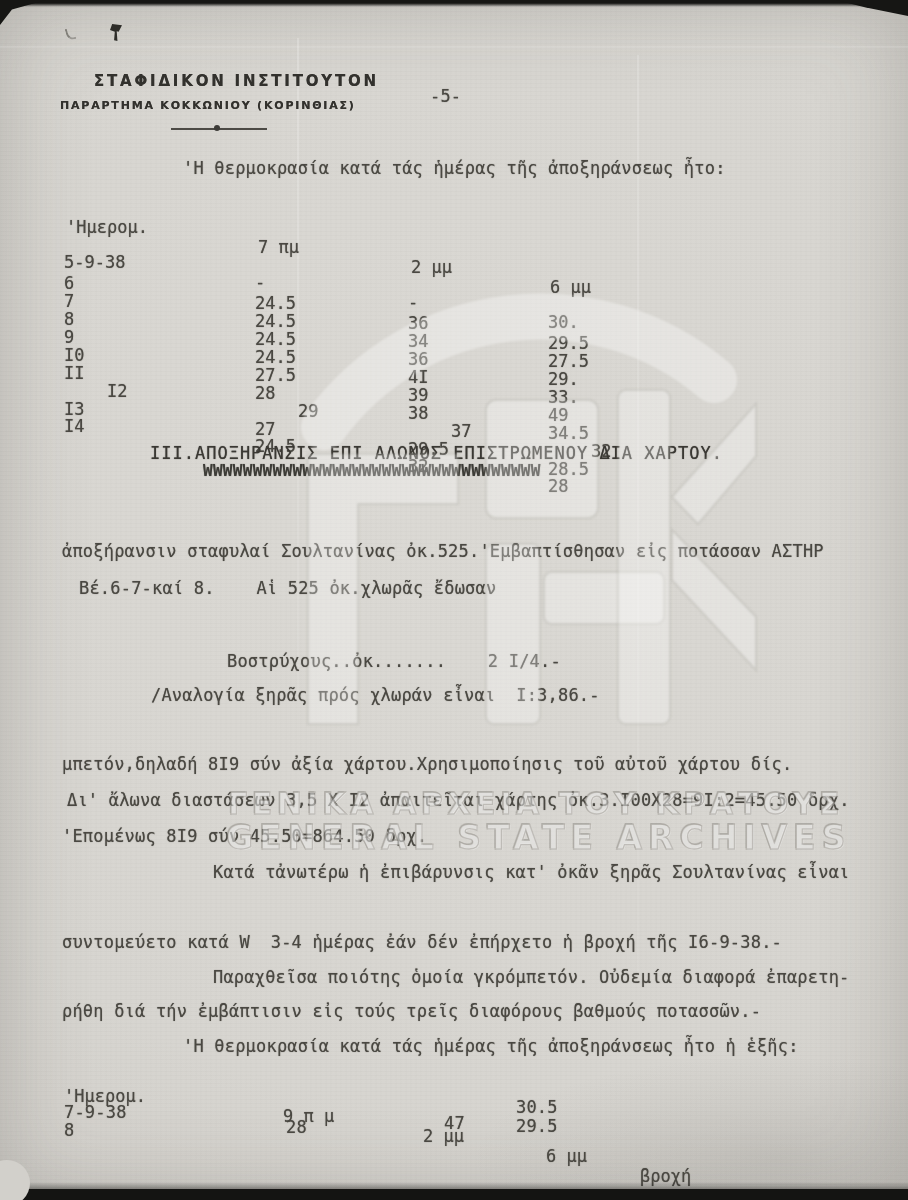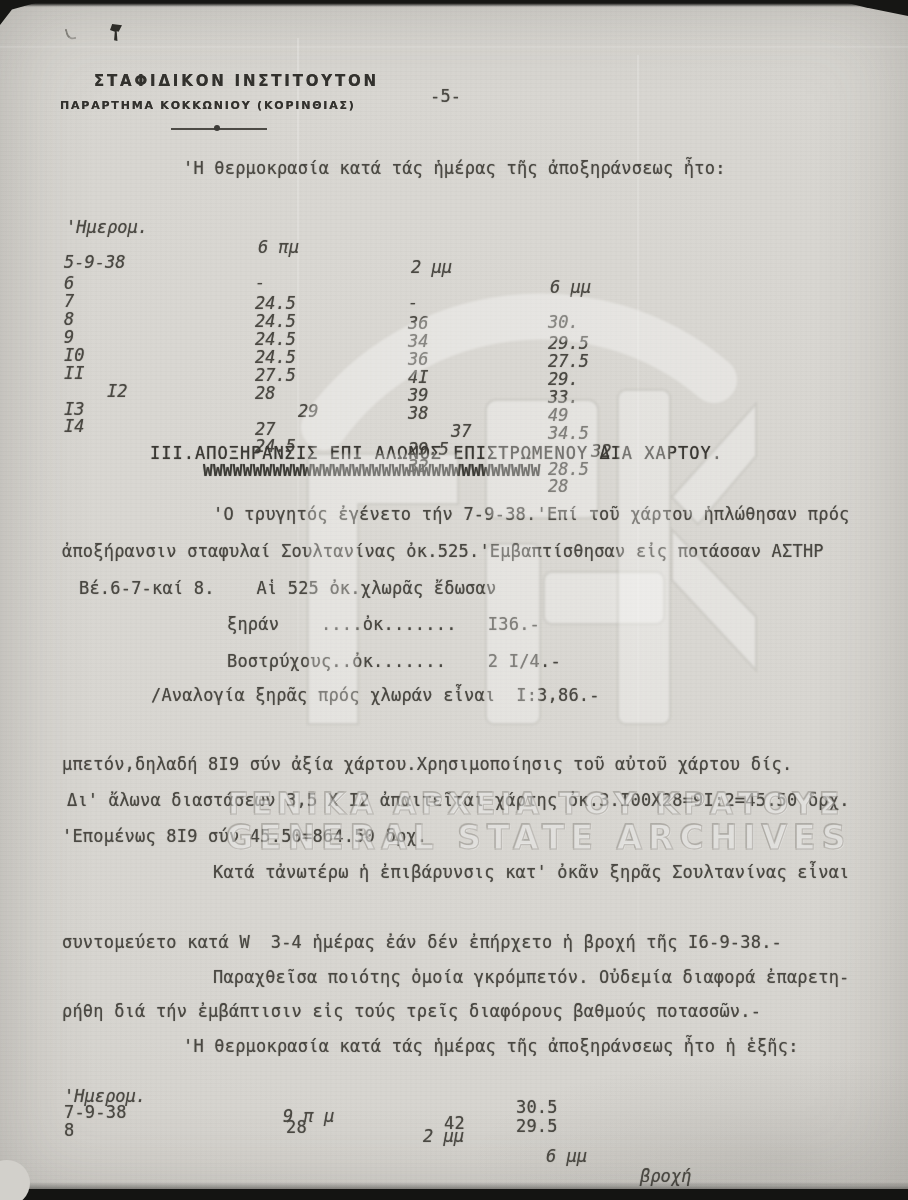--- a/index.html
+++ b/index.html
@@ -24,21 +24,21 @@
   .squig{font-weight:bold;color:#3d3c37;letter-spacing:.3px;font-size:16px;}
 
   
   .print{position:absolute;z-index:3;font-family:"DejaVu Sans", sans-serif;font-weight:bold;
     color:#32312d;text-shadow:0 0 .5px rgba(40,39,36,.75);white-space:pre;}
   .rule{position:absolute;left:171px;top:128px;width:96px;height:2px;background:#4c4a45;z-index:3;}
   .rule-dot{position:absolute;left:214px;top:125px;width:6px;height:6px;border-radius:50%;background:#3c3b37;z-index:3;}
 
   
   .trow{position:absolute;left:0;width:100%;height:20px;z-index:3;font-size:17px;white-space:pre;
-    color:#4a4842;text-shadow:0 0 1px rgba(62,60,54,.65);font-style:italic;}
+    color:#4a4842;text-shadow:0 0 1px rgba(62,60,54,.65);}
   .trow span{position:absolute;}
   .c0{left:64px}.c1{left:255px}.c2{left:408px}.c3{left:548px}
   .t1h .c0{left:66px}.t1h .c1{left:258px}.t1h .c2{left:411px}.t1h .c3{left:550px}
 
   
   .emblem{position:absolute;left:286px;top:272px;z-index:4;filter:blur(1.1px);pointer-events:none;}
   .emblem *{fill:rgba(255,255,255,.30);stroke:rgba(118,116,108,.16);stroke-width:2;}
   .emblem .arc{fill:none;stroke:rgba(255,255,255,.34);stroke-width:46;stroke-linecap:round;}
   .wm-text{position:absolute;z-index:5;font-family:"DejaVu Sans", sans-serif;font-weight:bold;
     color:rgba(255,255,255,.24);-webkit-text-stroke:1.3px rgba(125,122,114,.38);
@@ -80,21 +80,21 @@
   <div class="rule-dot"></div>
   <div class="tl" style="left:430px;top:86px;">-5-</div>
 
   <div class="mark mark-tick"></div>
   <div class="mark mark-blob"></div>
 
   <div class="tl" style="left:183px;top:158px;">'Η θερμοκρασία κατά τάς ἡμέρας τῆς ἀποξηράνσεως ἦτο:</div>
 
   <div class="trow t1h" style="top:197px;">
     <span class="c0">'Ημερομ.</span>
-    <span class="c1">6 πμ</span>
+    <span class="c1">7 πμ</span>
     <span class="c2">2 μμ</span>
     <span class="c3">6 μμ</span>
   </div>
   <div class="trow" style="top:232px;">
     <span class="c0">5-9-38</span>
     <span class="c1">-</span>
     <span class="c2">-</span>
     <span class="c3">30.</span>
   </div>
   <div class="trow" style="top:253px;">
@@ -148,25 +148,23 @@
   <div class="trow" style="top:396px;">
     <span class="c0">I4</span>
     <span class="c1">24.5</span>
     <span class="c2">32</span>
     <span class="c3">28</span>
   </div>
 
   <div class="tl hd" style="left:150px;top:443px;">III.ΑΠΟΞΗΡΑΝΣΙΣ ΕΠΙ ΑΛΩΝΟΣ ΕΠΙΣΤΡΩΜΕΝΟΥ ΔΙΑ ΧΑΡΤΟΥ.</div>
   <div class="tl squig" style="left:203px;top:461px;">WWWWWWWWWWWWWWWWWWWWWWWWWWWWWWWWWW</div>
 
-  <div class="tl" style="left:213px;top:504px;">'Ο τρυγητός ἐγένετο τήν 7-9-38.'Επί τοῦ χάρτου ἡπλώθησαν πρός</div>
   <div class="tl" style="left:62px;top:541px;">ἀποξήρανσιν σταφυλαί Σουλτανίνας ὀκ.525.'Εμβαπτίσθησαν εἰς ποτάσσαν ΑΣΤΗΡ</div>
   <div class="tl" style="left:79px;top:578px;">Βέ.6-7-καί 8.    Αἱ 525 ὀκ.χλωρᾶς ἔδωσαν</div>
 
-  <div class="tl" style="left:227px;top:614px;">ξηράν    ....ὀκ.......   I36.-</div>
   <div class="tl" style="left:227px;top:651px;">Βοστρύχους..ὀκ.......    2 I/4.-</div>
   <div class="tl" style="left:151px;top:685px;">/Αναλογία ξηρᾶς πρός χλωράν εἶναι  I:3,86.-</div>
 
   <div class="tl" style="left:62px;top:754px;">μπετόν,δηλαδή 8I9 σύν ἀξία χάρτου.Χρησιμοποίησις τοῦ αὐτοῦ χάρτου δίς.</div>
   <div class="tl" style="left:67px;top:790px;">Δι' ἄλωνα διαστάσεων 3,5 Χ I2 ἀπαιτεῖται χάρτης ὀκ.3.I00Χ28=9I:2=45.50 δρχ.</div>
   <div class="tl" style="left:62px;top:826px;">'Επομένως 8I9 σύν 45.50=864.50 δρχ.</div>
 
   <div class="tl" style="left:213px;top:862px;">Κατά τἀνωτέρω ἡ ἐπιβάρυνσις κατ' ὀκᾶν ξηρᾶς Σουλτανίνας εἶναι</div>
   <div class="tl" style="left:62px;top:932px;">συντομεύετο κατά W  3-4 ἡμέρας ἐάν δέν ἐπήρχετο ἡ βροχή τῆς I6-9-38.-</div>
   <div class="tl" style="left:213px;top:967px;">Παραχθεῖσα ποιότης ὁμοία γκρόμπετόν. Οὐδεμία διαφορά ἐπαρετη-</div>
@@ -178,21 +176,21 @@
     <span style="left:64px;">'Ημερομ.</span>
     <span style="left:283px;">9 π μ</span>
     <span style="left:423px;">2 μμ</span>
     <span style="left:546px;">6 μμ</span>
     <span style="left:640px;">βροχή</span>
   </div>
   <div class="tl" style="left:64px;top:1102px;">7-9-38</div>
   <div class="tl" style="left:516px;top:1097px;">30.5</div>
   <div class="tl" style="left:64px;top:1120px;">8</div>
   <div class="tl" style="left:286px;top:1117px;">28</div>
-  <div class="tl" style="left:444px;top:1113px;">42</div>
+  <div class="tl" style="left:444px;top:1113px;">47</div>
   <div class="tl" style="left:516px;top:1116px;">29.5</div>
 
   <svg class="emblem" width="480" height="470" viewBox="0 0 480 470">
     <path class="arc" d="M 38 155 C 130 28, 310 8, 428 108"></path>
     <path d="M 22 182 h 150 v 50 h -100 v 220 h -50 z"></path>
     <rect x="200" y="128" width="112" height="118" rx="10"></rect>
     <rect x="200" y="272" width="54" height="180" rx="8"></rect>
     <rect x="258" y="300" width="120" height="52" rx="8"></rect>
     <rect x="332" y="118" width="52" height="334" rx="8"></rect>
     <polygon points="386,225 470,132 470,184 412,252"></polygon>

